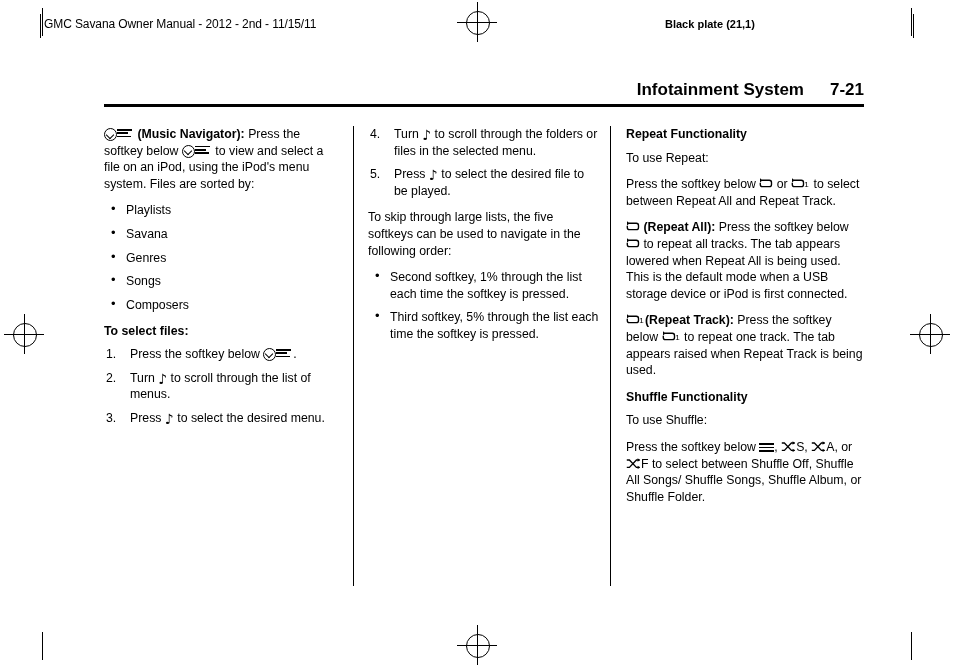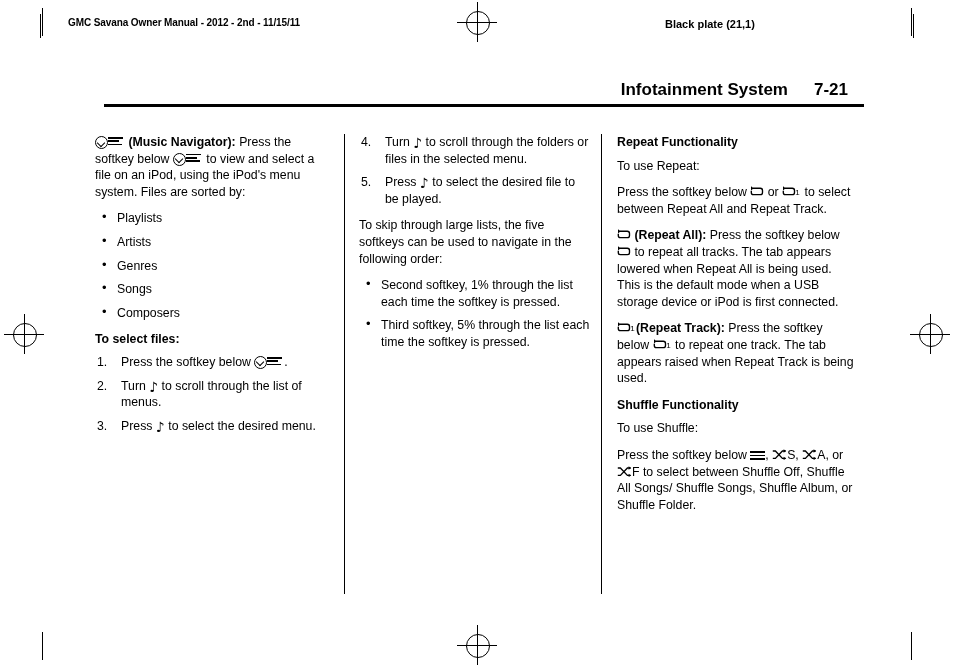--- a/index.html
+++ b/index.html
@@ -50,64 +50,63 @@
   .header-rule-right {
     position: absolute;
     right: 0;
     top: 0;
     width: 1px;
     height: 24px;
     background: #000;
   }
   .manual-title {
     position: absolute;
-    left: 28px;
+    left: 4px;
     top: 3px;
-    font-size: 10px;
-    font-weight: bold;
+    font-size: 12px;
+    font-weight: normal;
     letter-spacing: -0.1px;
     white-space: nowrap;
   }
   .black-plate {
     position: absolute;
     left: 625px;
     top: 4px;
     font-size: 11px;
     font-weight: bold;
     white-space: nowrap;
   }
 
   
   .running-head {
     position: absolute;
     top: 80px;
-    left: 88px;
+    left: 104px;
     width: 760px;
     text-align: right;
     font-size: 17px;
     font-weight: bold;
   }
   .running-head .sect { margin-right: 26px; }
   .head-rule {
     position: absolute;
     top: 104px;
     left: 104px;
     width: 760px;
     height: 2.5px;
     background: #000;
   }
 
   
   .cols {
     position: absolute;
     top: 126px;
-    left: 95px;
+    left: 104px;
     width: 760px;
     height: 460px;
-    margin-top: 8px;
   }
   .col {
     position: absolute;
     top: 0;
     width: 232px;
     font-size: 12.3px;
     line-height: 16.6px;
   }
   .col1 { left: 0; }
   .col2 { left: 264px; }
@@ -319,21 +318,21 @@
             <i></i>
             <i></i>
             <i></i>
           </span>
       </span>
       <span>to view and select a file on an iPod, using the iPod's menu system. Files are sorted by:</span>
     </p>
 
     <ul class="bul">
       <li>Playlists</li>
-      <li>Artists</li>
+      <li>Savana</li>
       <li>Genres</li>
       <li>Songs</li>
       <li>Composers</li>
     </ul>
 
     <p class="tight">To select files:</p>
 
     <ol class="num">
       <li>
         <span>Press the softkey below</span>

